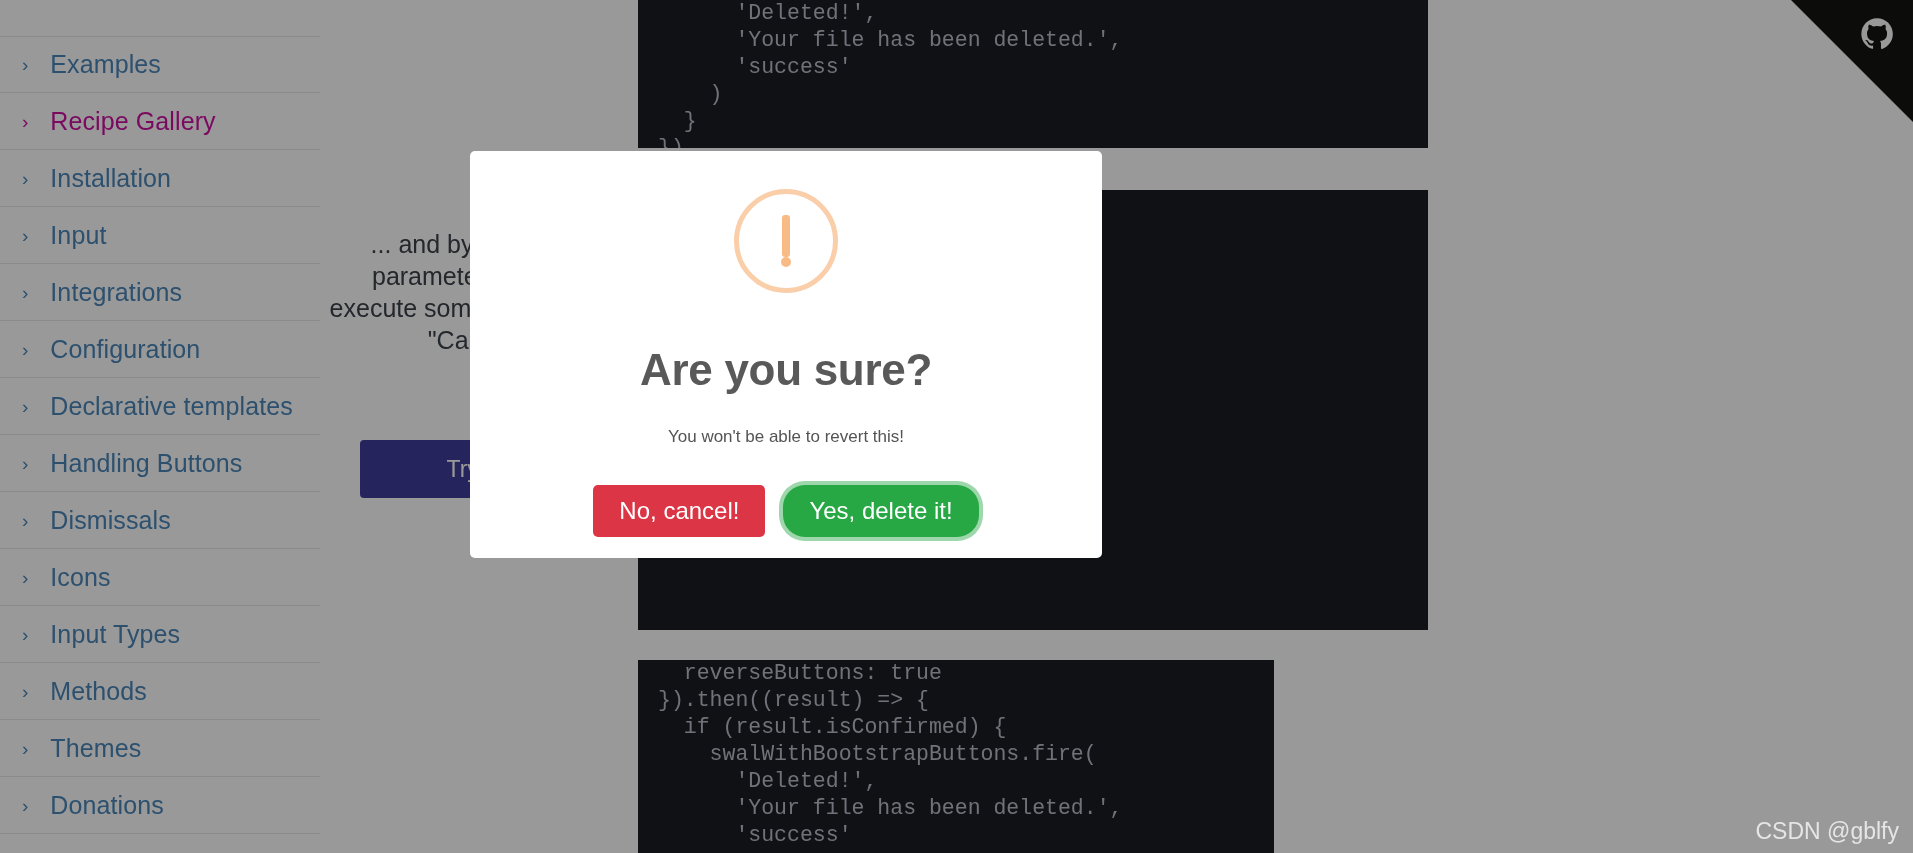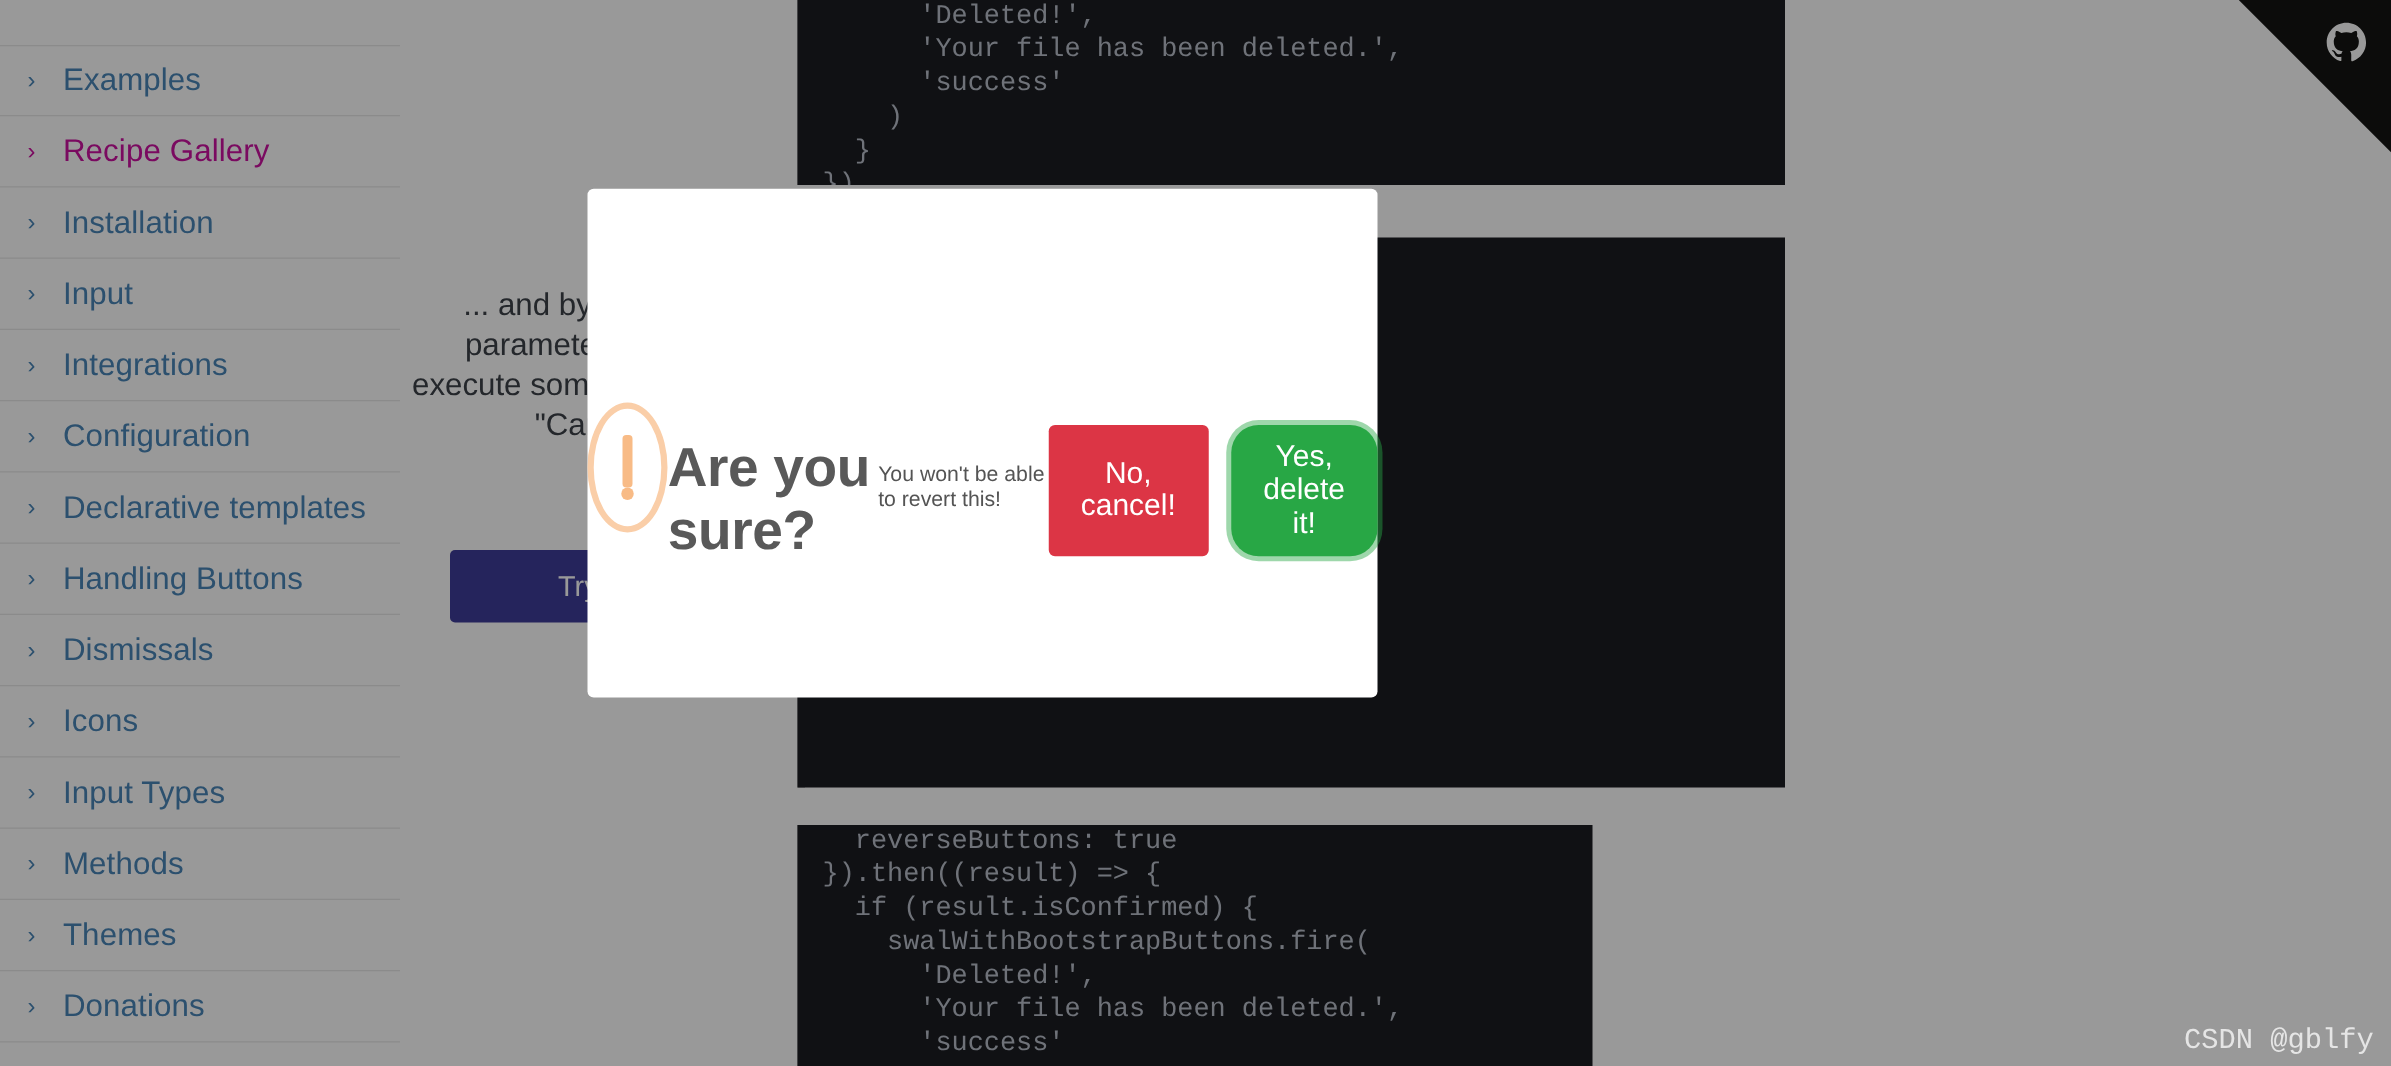--- a/index.html
+++ b/index.html
@@ -160,21 +160,21 @@
     position: absolute;
     left: 470px;
     top: 151px;
     width: 632px;
     height: 407px;
     background: #ffffff;
     border-radius: 5px;
     box-shadow: 0 0 0 rgba(0,0,0,0);
     z-index: 20;
     display: flex;
-    flex-direction: row;
+    flex-direction: column;
     align-items: center;
     padding-top: 38px;
   }
 
   .warn-icon {
     width: 104px;
     height: 104px;
     border: 5px solid #facea8;
     border-radius: 50%;
     display: flex;
@@ -239,21 +239,21 @@
 
   
   #watermark {
     position: absolute;
     right: 14px;
     bottom: 8px;
     font-size: 23px;
     color: rgba(255,255,255,.75);
     z-index: 30;
     pointer-events: none;
-    font-family: Liberation Mono, monospace;
+    font-family: Liberation Sans, sans-serif;
   }
 </style>
 </head>
 <body>
 
 <div id="page">
 
   <nav id="sidebar">
     <div class="nav-item">
       <span class="nav-chevron">›</span>

